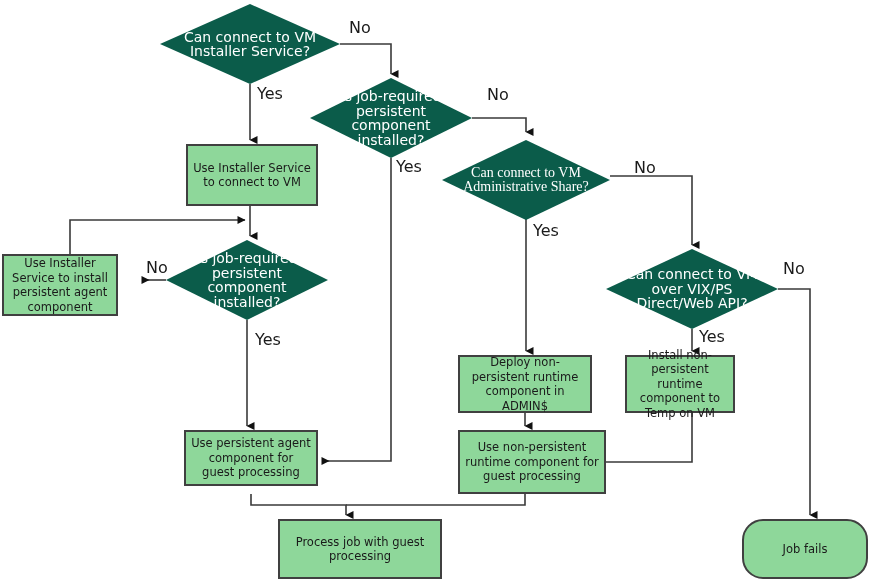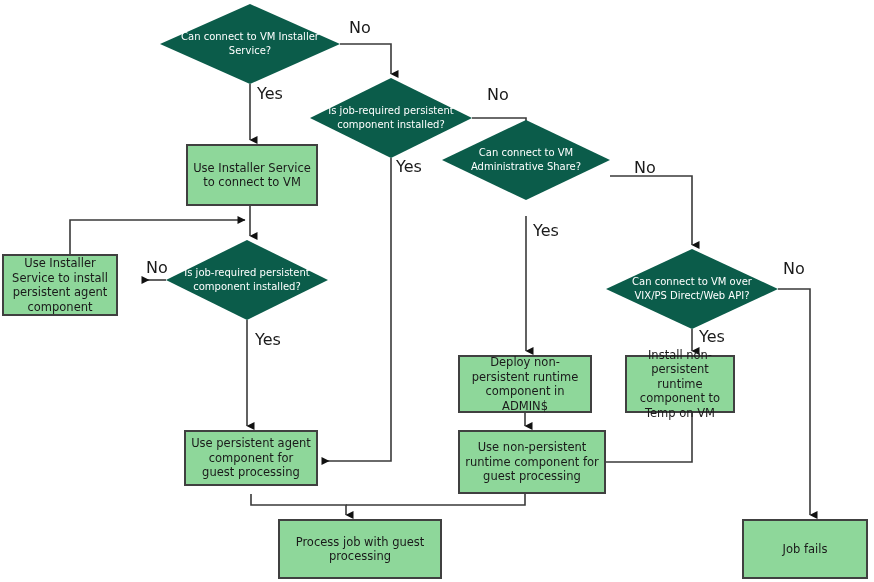--- a/index.html
+++ b/index.html
@@ -35,21 +35,21 @@
     background: #8ed79a;
     border: 2px solid #404040;
     color: #1a1a1a;
     font-size: 11.5px;
     line-height: 14.5px;
     padding: 2px 5px;
   }
   .decision {
     background: transparent;
     color: #ffffff;
-    font-size: 10px;
+    font-size: 14px;
     line-height: 14.5px;
   }
   .decision .dtext {
     position: relative;
     z-index: 2;
     width: 78%;
   }
   .decision .dshape {
     position: absolute;
     left: 0;
@@ -110,21 +110,21 @@
         <div class="dshape"></div>
         <div class="dtext">Can connect to VM Installer Service?</div>
       </div>
       <div class="node decision" style="left: 310px; top: 78px; width: 162px; height: 80px;">
         <div class="dshape"></div>
         <div class="dtext">Is job-required persistent component installed?</div>
       </div>
       <div class="node process" style="left: 186px; top: 144px; width: 132px; height: 62px;">
         <span>Use Installer Service to connect to VM</span>
       </div>
-      <div class="node decision" style="left: 442px; top: 120px; width: 168px; height: 80px;">
+      <div class="node decision" style="left: 442px; top: 140px; width: 168px; height: 80px; font-family: Liberation Serif, serif;">
         <div class="dshape"></div>
         <div class="dtext">Can connect to VM Administrative Share?</div>
       </div>
       <div class="node decision" style="left: 166px; top: 240px; width: 162px; height: 80px;">
         <div class="dshape"></div>
         <div class="dtext">Is job-required persistent component installed?</div>
       </div>
       <div class="node process" style="left: 2px; top: 254px; width: 116px; height: 62px;">
         <span>Use Installer Service to install persistent agent component</span>
       </div>
@@ -140,21 +140,21 @@
       </div>
       <div class="node process" style="left: 184px; top: 430px; width: 134px; height: 56px; text-align: center;">
         <span>Use persistent agent component for guest processing</span>
       </div>
       <div class="node process" style="left: 458px; top: 430px; width: 148px; height: 64px;">
         <span>Use non-persistent runtime component for guest processing</span>
       </div>
       <div class="node process" style="left: 278px; top: 519px; width: 164px; height: 60px;">
         <span>Process job with guest processing</span>
       </div>
-      <div class="node process" style="left: 742px; top: 519px; width: 126px; height: 60px;">
+      <div class="node process" style="left: 742px; top: 519px; width: 126px; height: 60px; border-radius: 21px;">
         <span>Job fails</span>
       </div>
     </div>
   <div id="label-layer">
       <div class="edge-label" style="left: 349px; top: 21px;">No</div>
       <div class="edge-label" style="left: 257px; top: 87px;">Yes</div>
       <div class="edge-label" style="left: 487px; top: 88px;">No</div>
       <div class="edge-label" style="left: 396px; top: 160px;">Yes</div>
       <div class="edge-label" style="left: 634px; top: 161px;">No</div>
       <div class="edge-label" style="left: 533px; top: 224px;">Yes</div>

